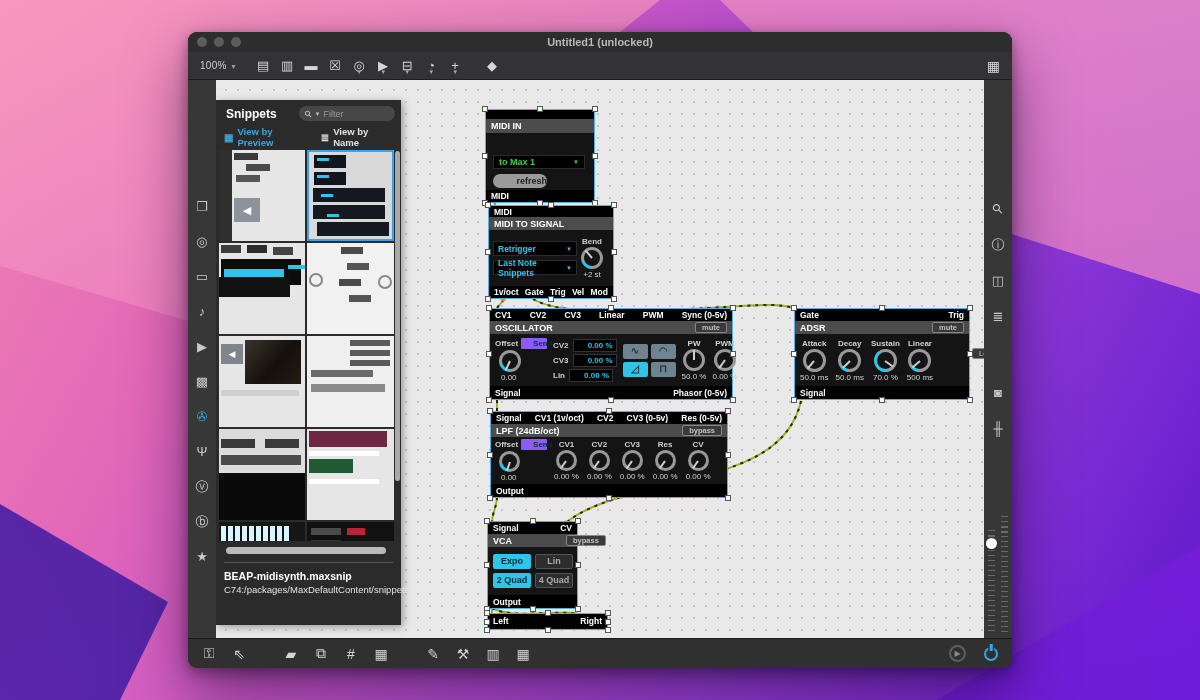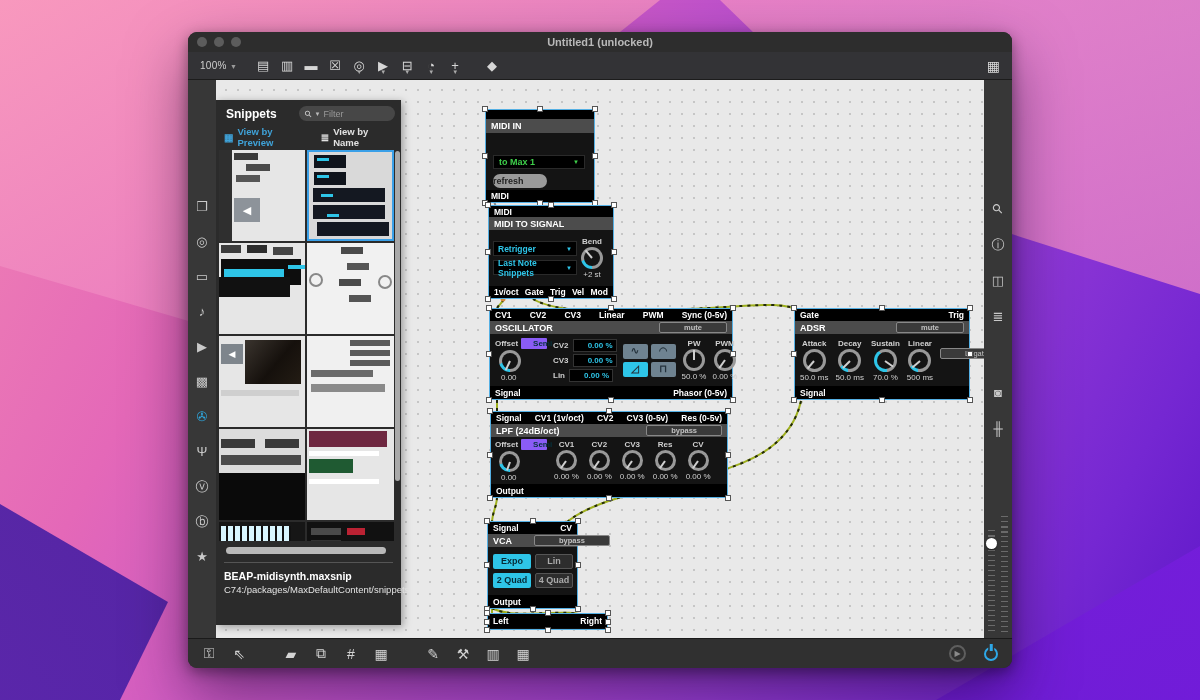--- a/index.html
+++ b/index.html
@@ -118,21 +118,21 @@
   .t10 .p1 { left:4px; top:6px; width:30px; height:7px; background:#4a4a4a; box-shadow:0 12px 0 #333; }
   .t10 .p2 { left:40px; top:6px; width:18px; height:7px; background:#b23; }
   .t10 .p3 { left:4px; top:30px; width:44px; height:6px; background:#2ec5e8; }
 
   
   .module { position:absolute; border:1.5px solid #55b0e4; background:#0c0c0c; display:flex; flex-direction:column; z-index:3; }
   .iobar { background:#000; color:#fff; font-weight:bold; font-size:8.5px; display:flex; align-items:center; padding:0 5px; flex:none; }
   .iobar.spread { justify-content:space-between; }
   .mhead { background:#4c4c4c; color:#fff; font-weight:bold; font-size:9px; display:flex; align-items:center; padding:0 5px; flex:none; }
   .mhead .sp { flex:1; }
-  .mbtn { background:#3a3a3a; border:1px solid #888; border-radius:2px; color:#c2c2c2; font-size:7.5px; padding:0 24px; line-height:9px; height:11px; }
+  .mbtn { background:#3a3a3a; border:1px solid #888; border-radius:2px; color:#c2c2c2; font-size:7.5px; padding:0 6px; line-height:9px; height:11px;margin-left:32px; }
   .mbody { flex:1; background:#141414; display:flex; align-items:center; min-height:0; }
   .cyansel { background:#000; color:#2ec5e8; font-size:8.5px; font-weight:bold; display:flex; align-items:center; justify-content:space-between; padding:0 4px; border:1px solid #2a2a2a; }
   .cyansel .car { font-size:6px; }
   .greensel { background:#000; color:#3ecf4a; font-size:9px; font-weight:bold; display:flex; align-items:center; justify-content:space-between; padding:0 5px; border:1px solid #2a2a2a;margin-top:20px; }
   .greensel .car { font-size:6px; }
 
   .knob { position:relative; border-radius:50%; background:#999; flex:none; }
   .knob .hole { position:absolute; inset:3px; background:#141414; border-radius:50%; }
   .knob .ndl { position:absolute; left:50%; top:50%; width:2px; height:45%; background:#cfcfcf; transform-origin:50% 0; margin-left:-1px; }
   .knob.arcS { background:conic-gradient(from 180deg, #2ec5e8 0 75deg, #999 75deg 360deg); }
@@ -240,21 +240,21 @@
         <div class="module" style="left:269px; top:29px; width:110px; height:94px;">
           <div class="iobar" style="height:9px;"></div>
           <div class="mhead" style="height:14px;">
               <span>MIDI IN</span>
             </div>
           <div class="mbody" style="flex-direction:column; align-items:flex-start; justify-content:center; gap:5px; padding:2px 7px;">
             <div class="greensel" style="width:92px; height:16px;">
                 <span>to Max 1</span>
                 <span class="car">▼</span>
               </div>
-            <div style="background:#9a9a9a; border-radius:8px; width:54px; height:14px; color:#222; font-size:9px; font-weight:bold; text-align:left; line-height:14px;">refresh</div>
+            <div style="background:#9a9a9a; border-radius:8px; width:54px; height:14px; color:#222; font-size:9px; font-weight:bold; text-align:right; line-height:14px;">refresh</div>
           </div>
           <div class="iobar" style="height:12px;">
               <span>MIDI</span>
             </div>
         <div class="handle" style="top: -4px; left: -4px;"></div>
             <div class="handle" style="top: -4px; left: 50%; margin-left: -3px;"></div>
             <div class="handle" style="top: -4px; left: auto; right: -4px;"></div>
             <div class="handle" style="top: auto; bottom: -4px; left: -4px;"></div>
             <div class="handle" style="inset: auto -4px -4px auto;"></div>
             <div class="handle" style="top: 50%; left: -4px; margin-top: -3px;"></div>

